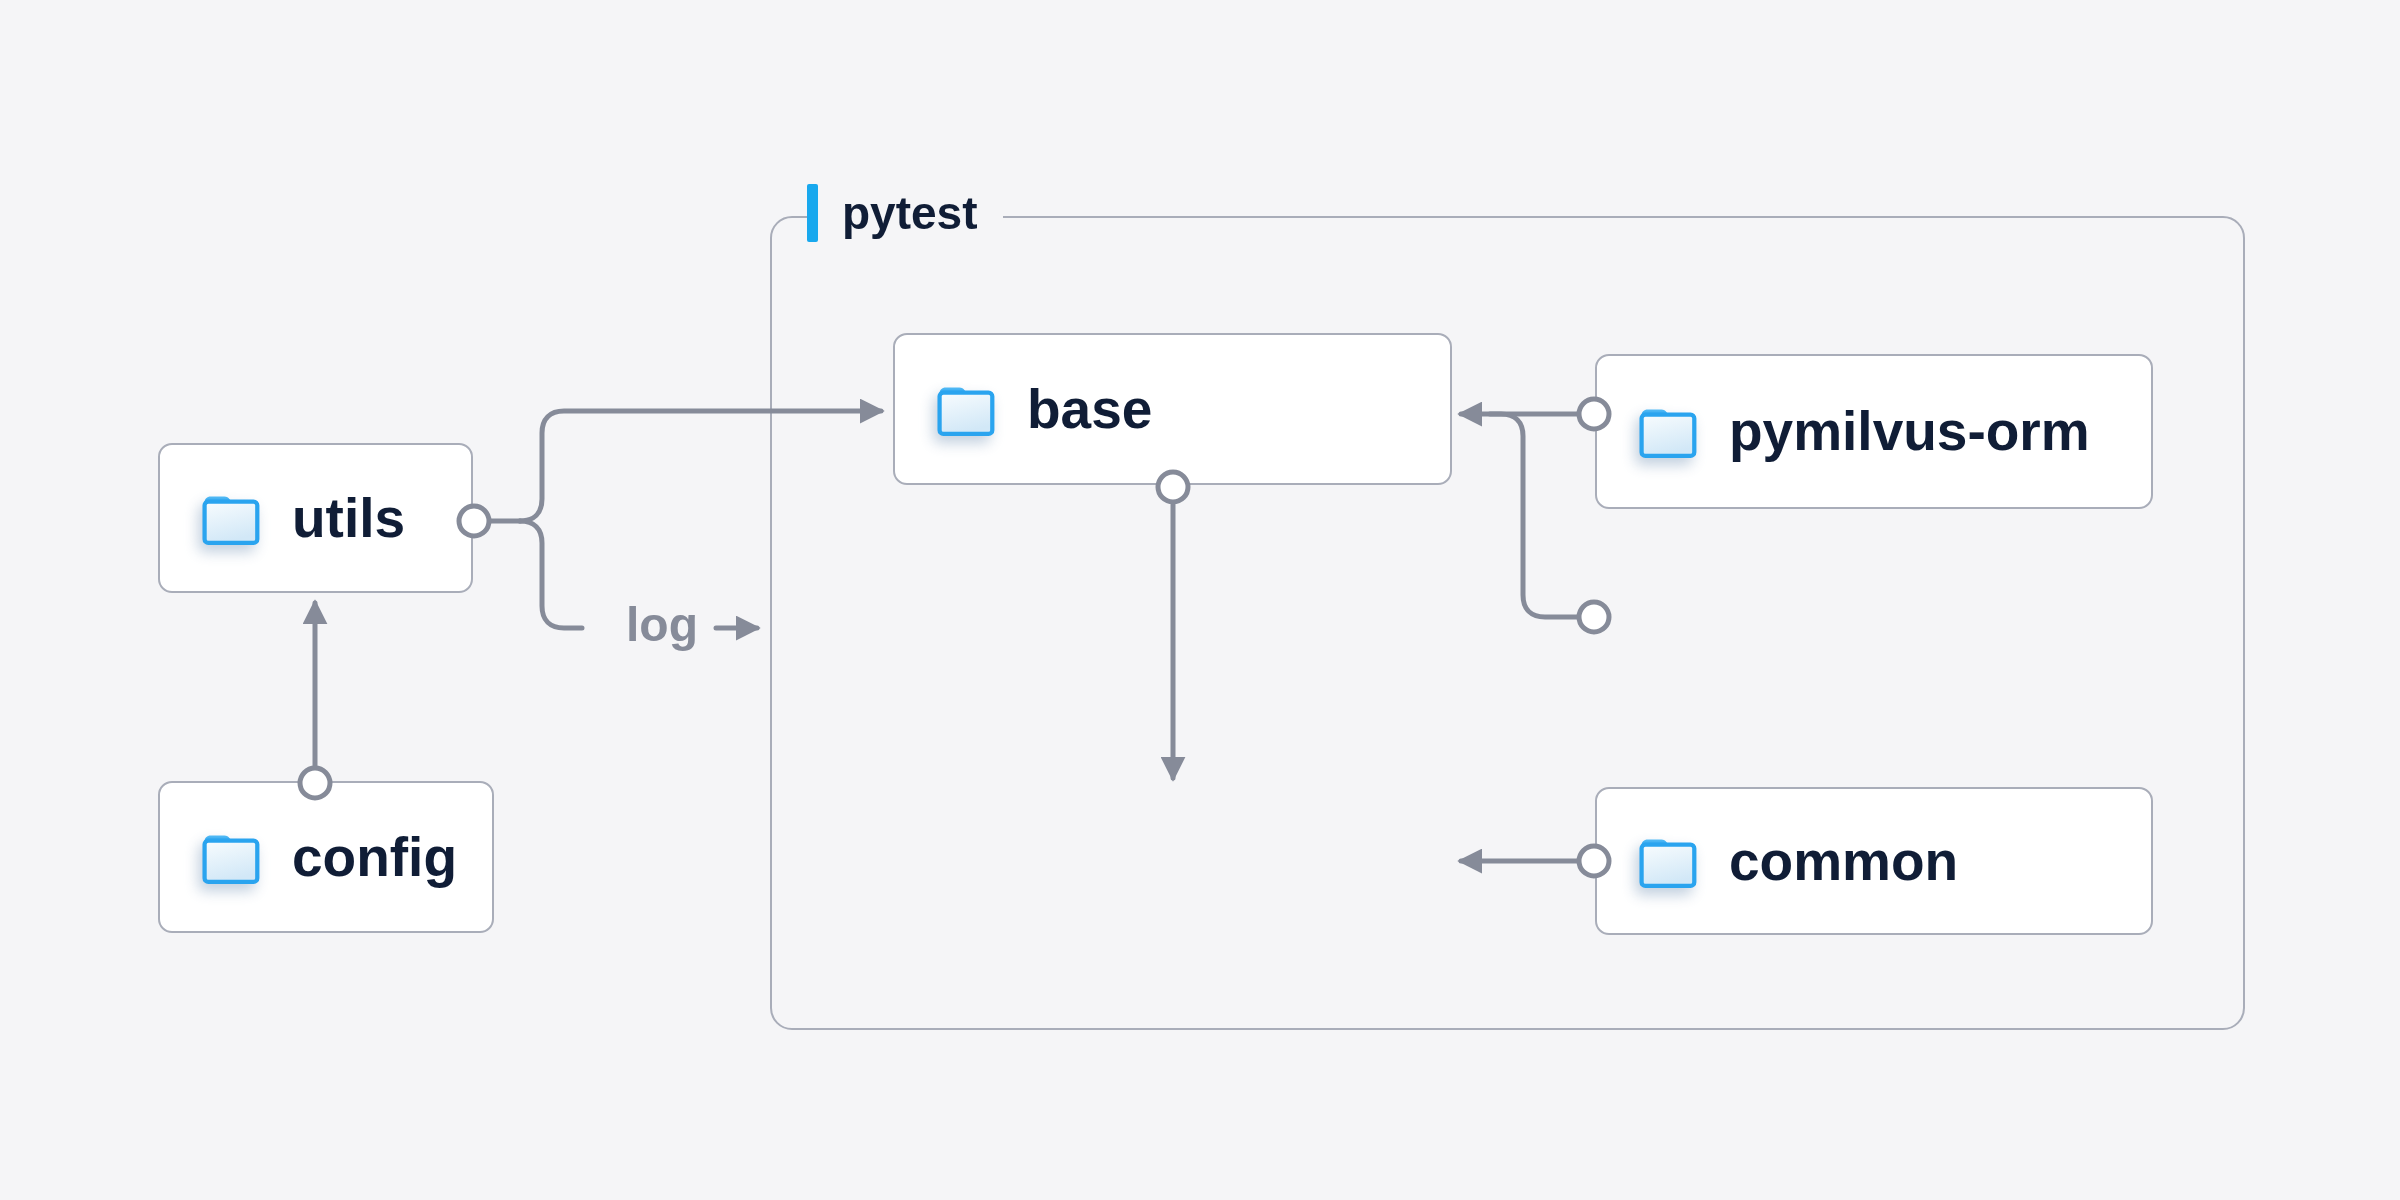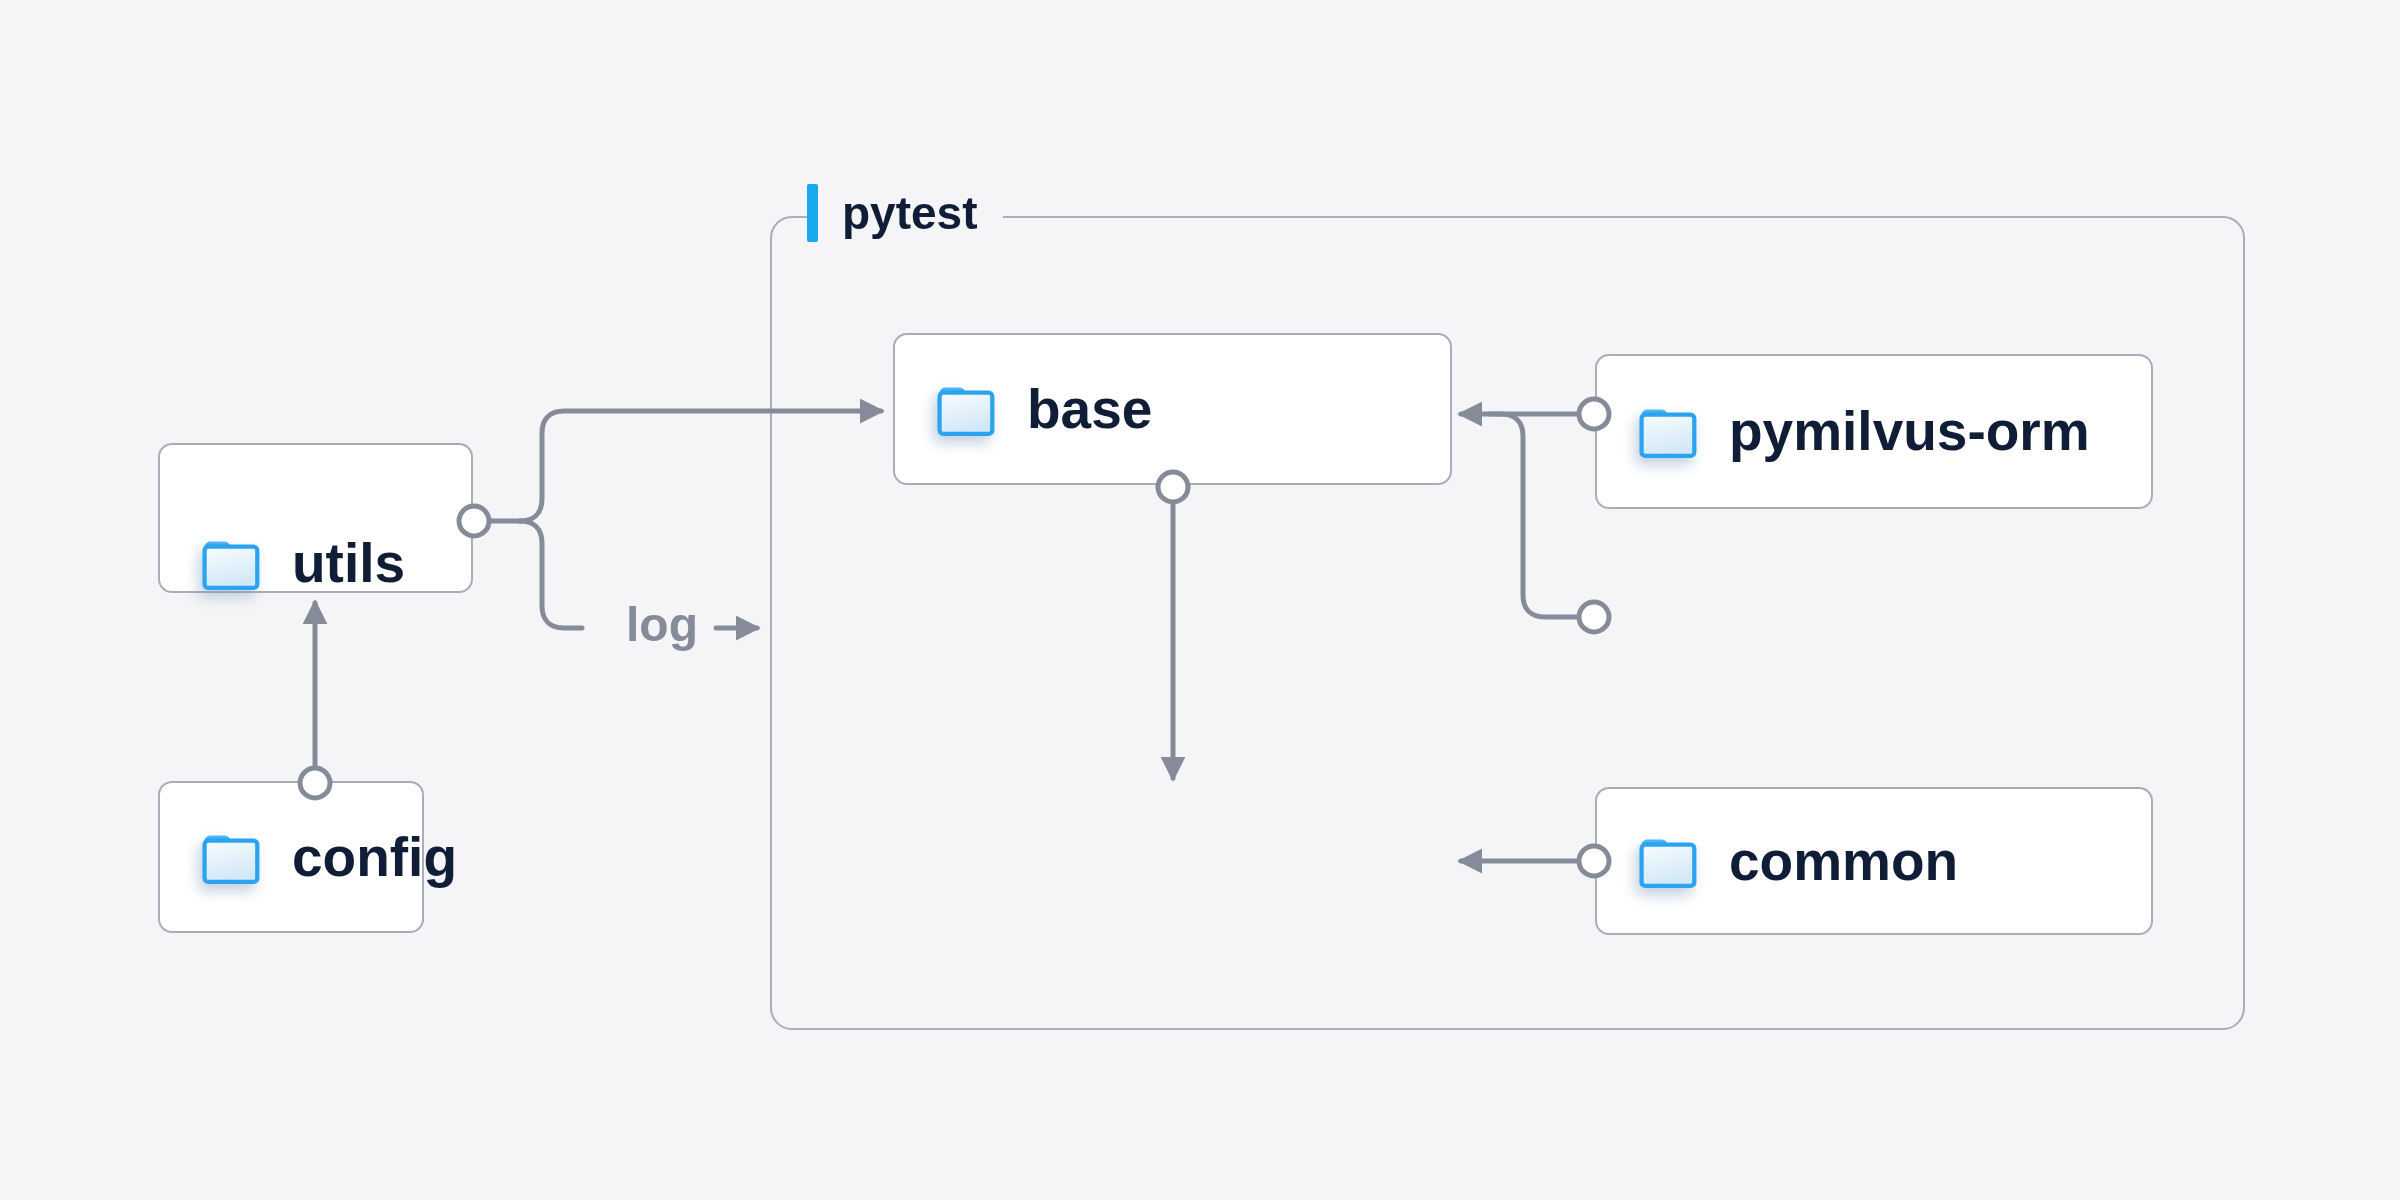--- a/index.html
+++ b/index.html
@@ -24,22 +24,22 @@
     background:var(--background);padding:0 26px 0 0;}
   .accent-bar{width:11px;height:58px;background:var(--accent-blue);border-radius:2px;margin-right:24px;}
   .group-label-text{font-size:46px;font-weight:bold;color:var(--text);line-height:1;}
 
   
   .node{position:absolute;background:var(--node-fill);border:2px solid var(--node-border);
     border-radius:14px;display:flex;align-items:center;padding-left:38px;z-index:2;}
   .node-label{font-size:55px;font-weight:bold;color:var(--text);line-height:1;}
   .folder{width:64px;height:55px;margin-right:30px;flex:0 0 auto;
     filter:drop-shadow(-4px 7px 7px rgba(120,150,185,0.45));}
-  #n-utils     {left:158px;top:443px;width:315px;height:150px;align-items:flex-end;}
-  #n-config    {left:158px;top:781px;width:266px;height:152px;}
+  #n-utils     {left:158px;top:443px;width:315px;height:150px;}
+  #n-config    {left:158px;top:781px;width:336px;height:152px;}
   #n-base      {left:893px;top:333px;width:559px;height:152px;}
   #n-pymilvus  {left:1595px;top:330px;width:558px;height:155px;margin-top:24px;}
   #n-check     {left:1595px;top:540px;width:558px;height:150px;}
   #n-testcases {left:893px;top:787px;width:559px;height:148px;}
   #n-common    {left:1595px;top:787px;width:558px;height:148px;}
 
   
   .edges{position:absolute;left:0;top:0;width:2400px;height:1200px;z-index:3;pointer-events:none;}
   .edge{fill:none;stroke:var(--edge);stroke-width:5;stroke-linecap:round;}
   .arrowhead{fill:var(--edge);}

